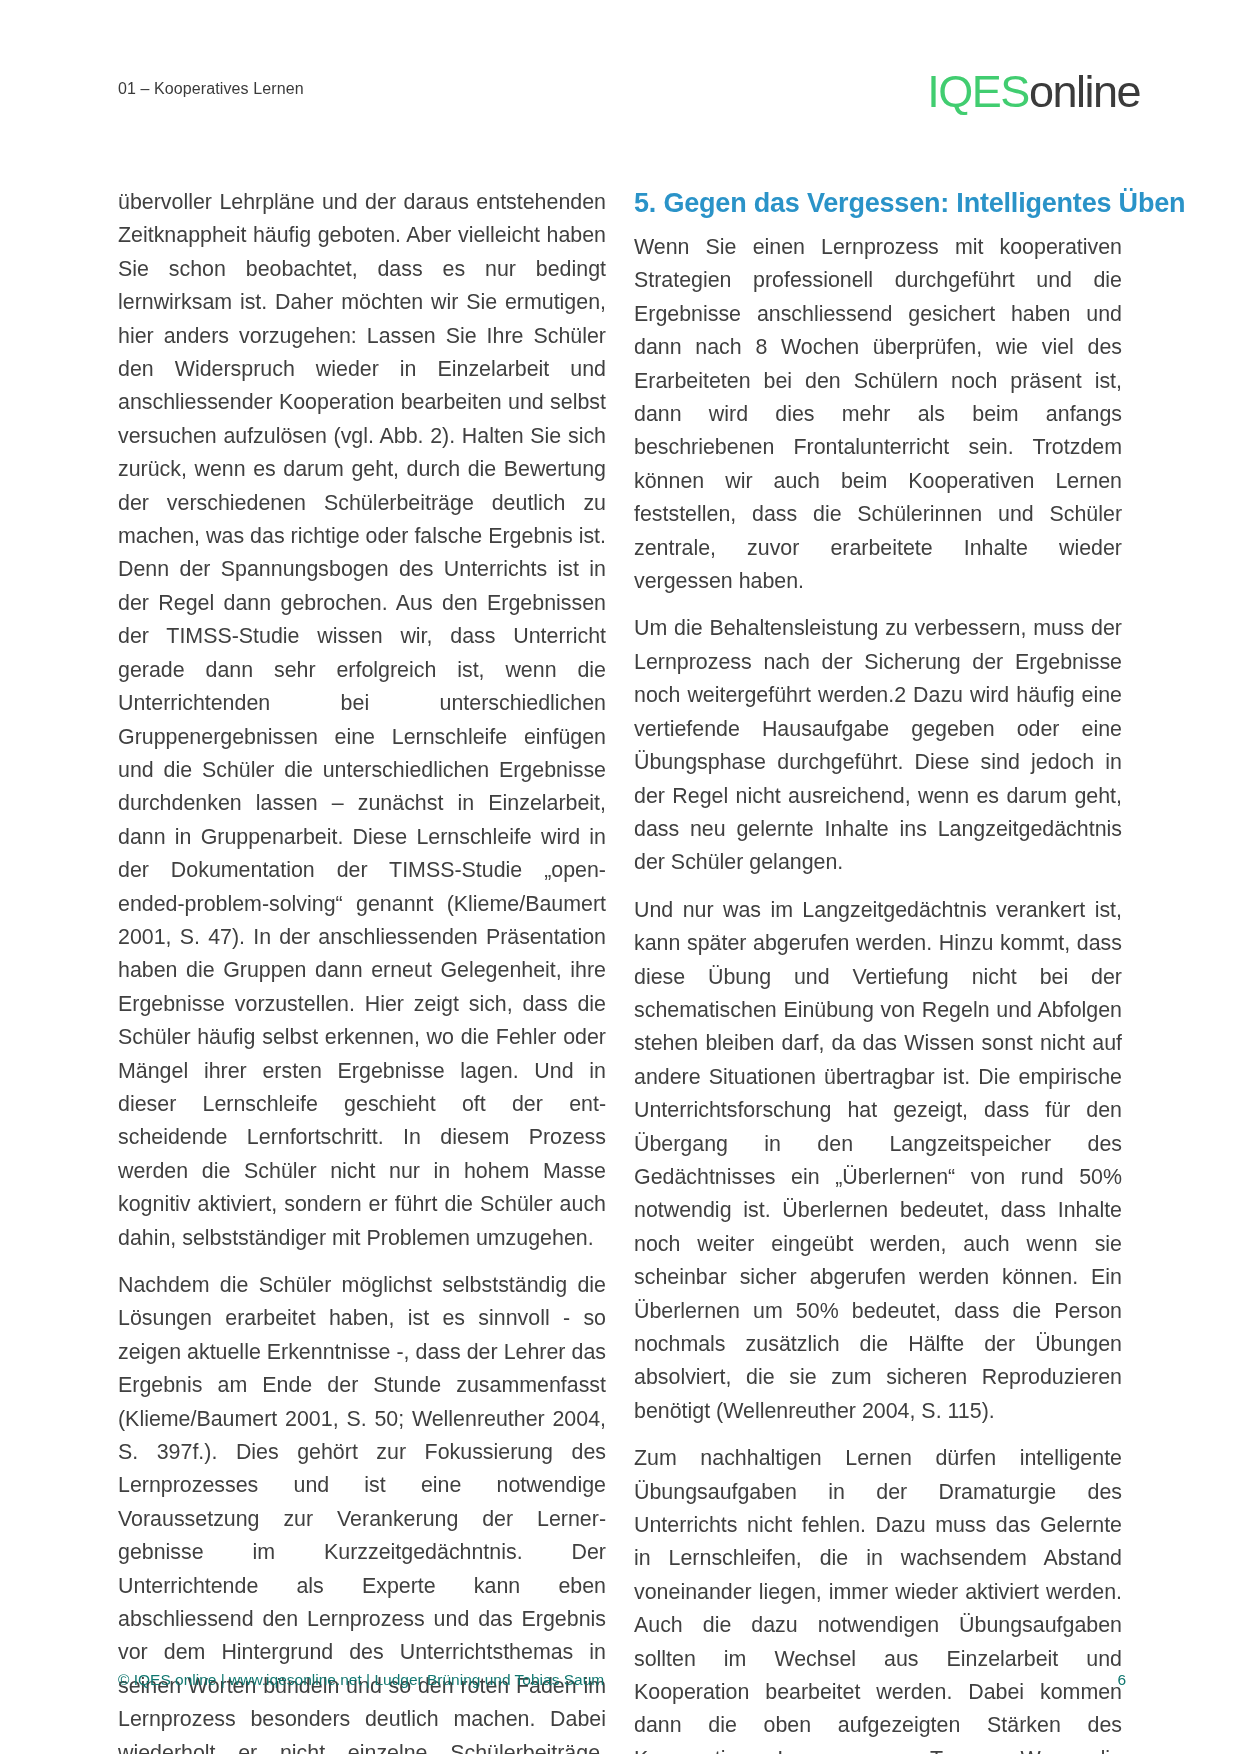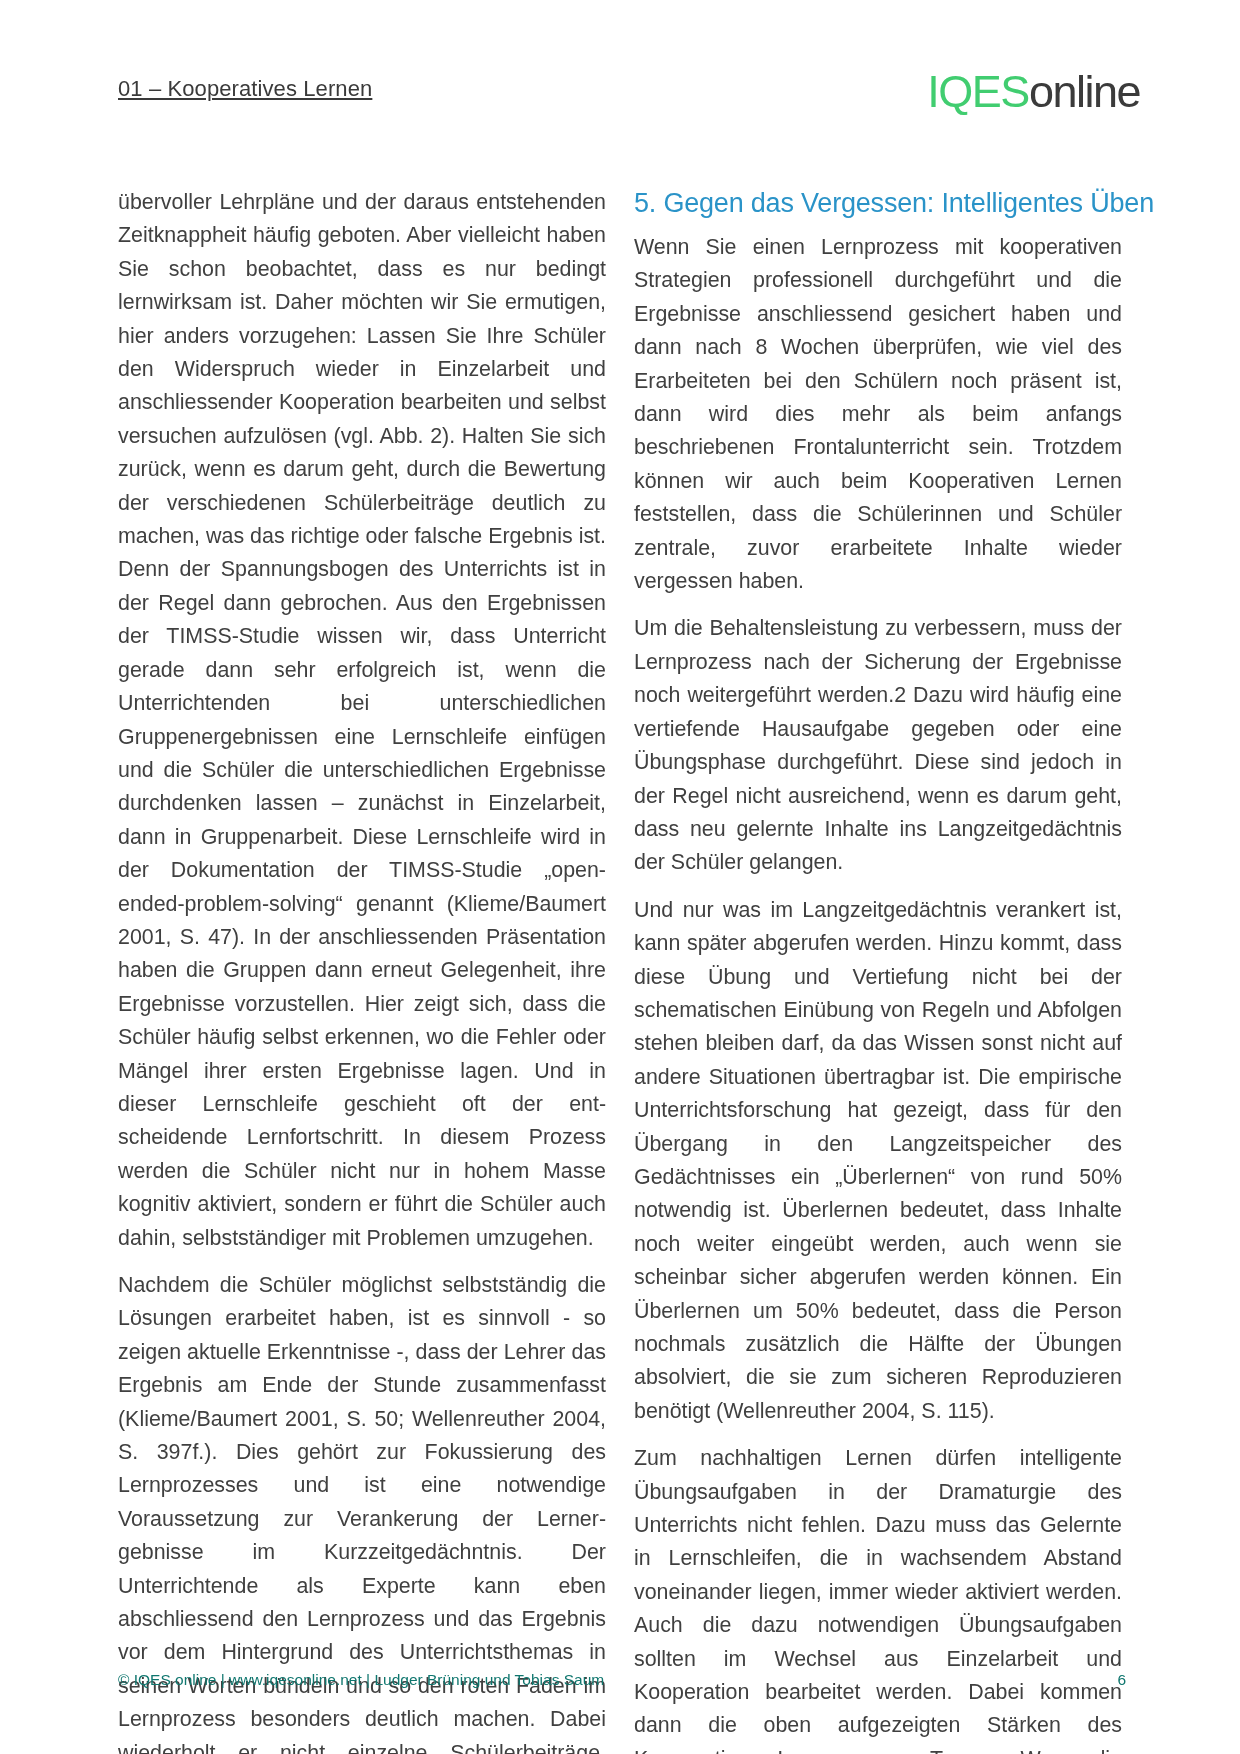--- a/index.html
+++ b/index.html
@@ -18,26 +18,25 @@
   .page {
     position: absolute;
     inset: 0;
     background: #ffffff;
   }
   
   .header-label {
     position: absolute;
     left: 118px;
     top: 78px;
-    font-size: 22px;
+    font-size: 16px;
     line-height: 22px;
     color: #3a3a3a;
     letter-spacing: 0.1px;
     white-space: nowrap;
-    text-decoration: underline;
   }
   .logo {
     position: absolute;
     right: 100px;
     top: 68px;
     font-size: 45px;
     line-height: 48px;
     letter-spacing: -1.5px;
     white-space: nowrap;
     font-weight: 400;
@@ -65,21 +64,21 @@
     text-align: justify;
     color: #404040;
     hyphens: manual;
     -webkit-hyphens: manual;
   }
   .col p:last-child { margin-bottom: 0; }
   .section-heading {
     margin: 0 0 11px 0;
     font-size: 27px;
     line-height: 34px;
-    font-weight: 400;
+    font-weight: 700;
     letter-spacing: -0.2px;
     color: #2a93c8;
     white-space: nowrap;
   }
   
   .footer {
     position: absolute;
     left: 118px;
     right: 114px;
     top: 1670px;

